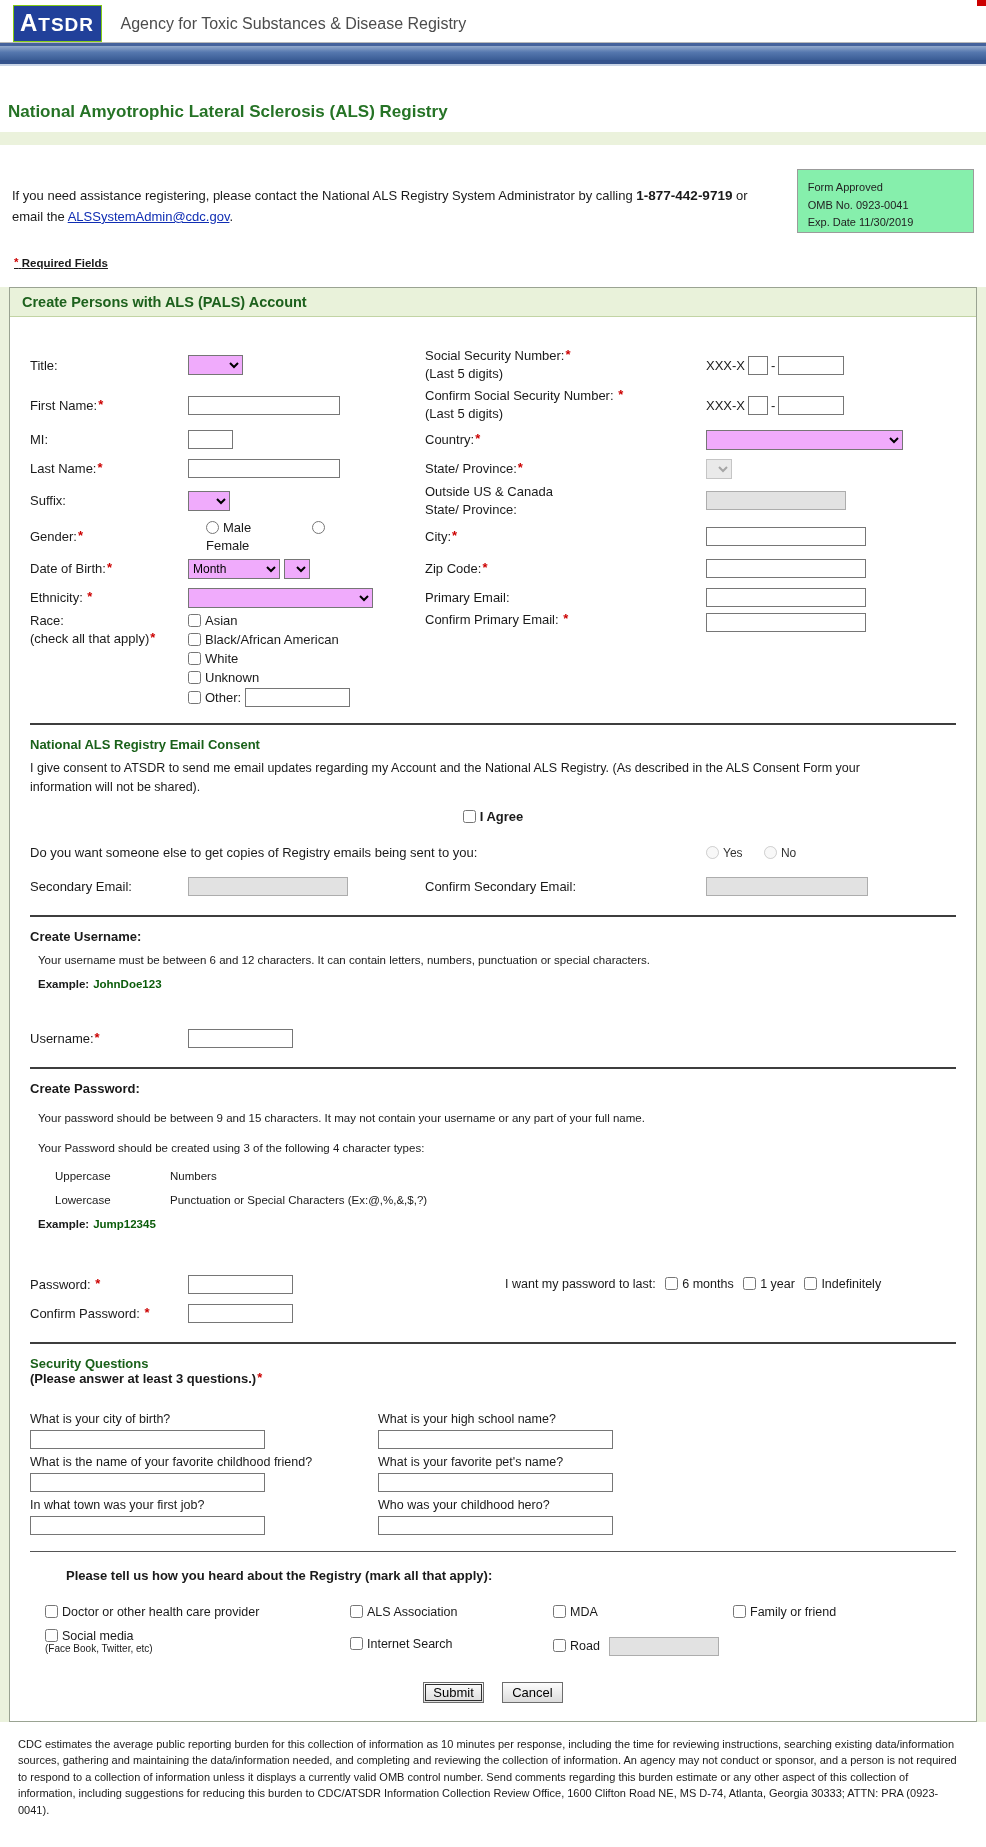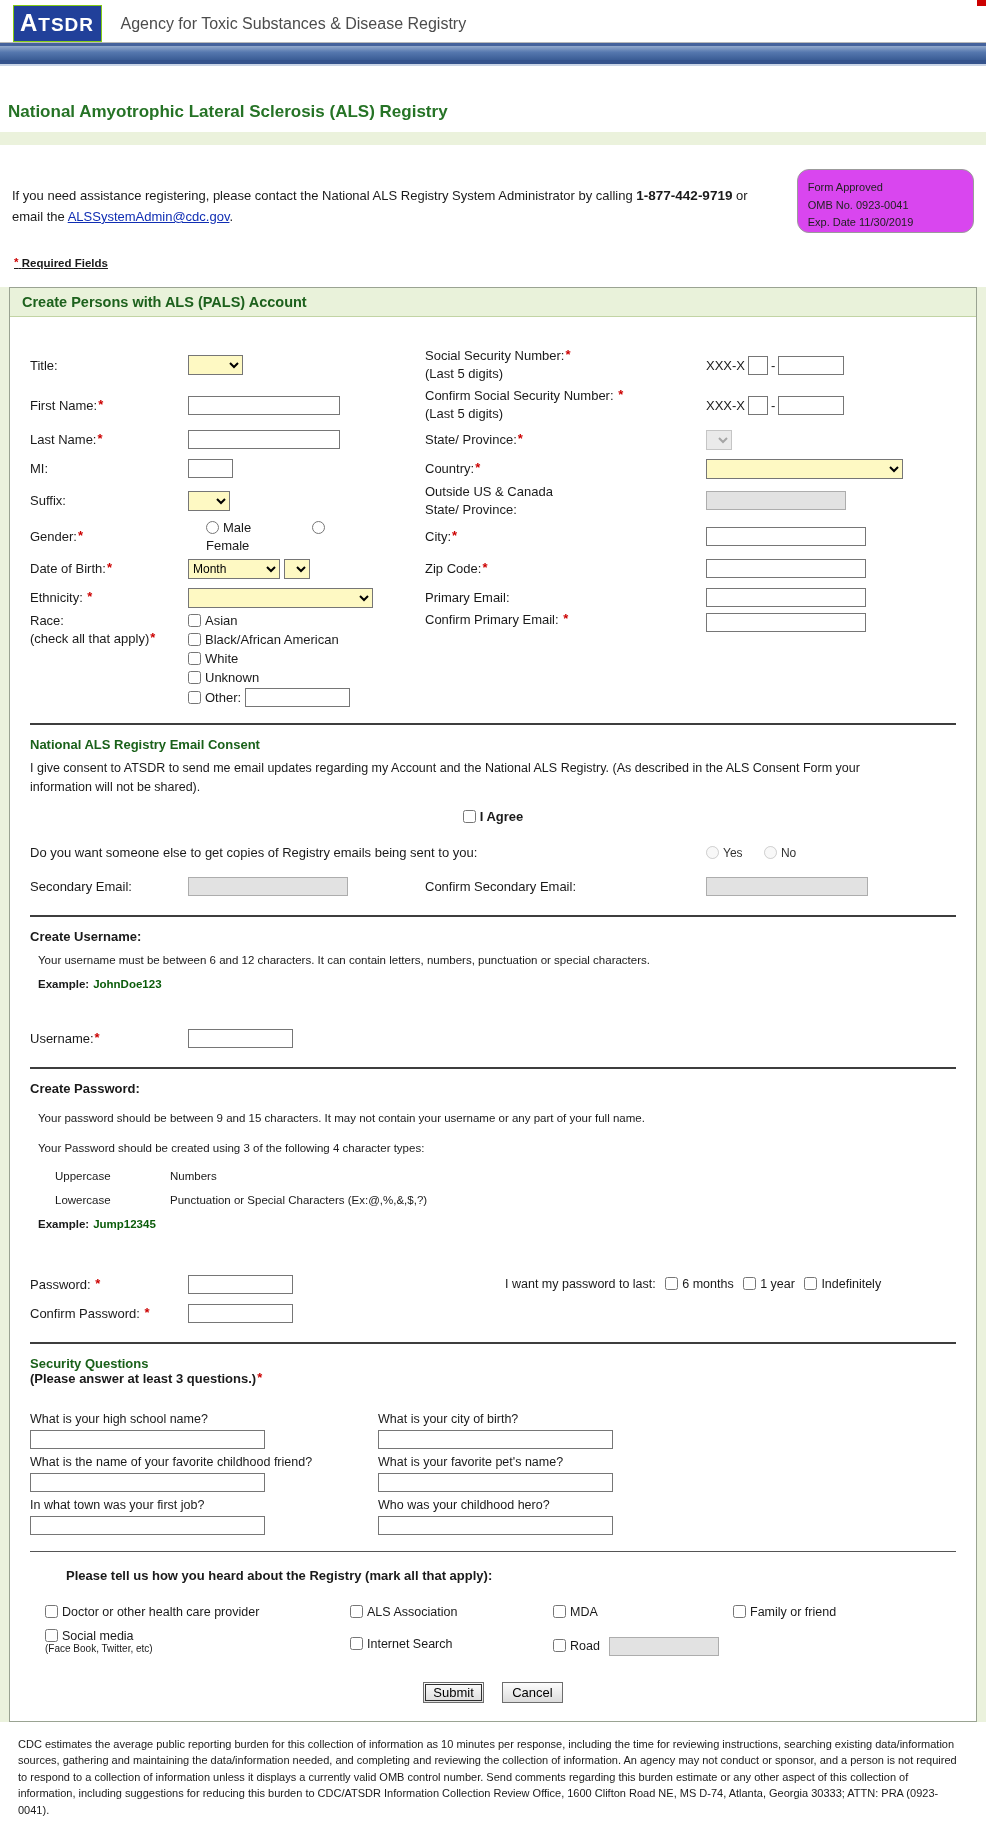--- a/index.html
+++ b/index.html
@@ -21,41 +21,41 @@
 
   
   .page-title { margin:36px 0 10px 8px; color:#267326; font-size:17px; font-weight:bold; }
   .greenbar { height:13px; background:#ebf2dc; }
 
   
   .assist-row { display:flex; margin:24px 12px 0 12px; }
   .assist-text { width:742px; font-size:13px; line-height:1.55; padding-top:17px; }
   .assist-text b { font-size:13.5px; }
   .assist-text a { color:#0f2db3; text-decoration:underline; cursor:pointer; }
-  .approval-box { margin-left:46px; width:178px; border:1px solid #9b9b9b; border-radius:12px;
-                  background:#d946ef; padding:9px 10px; font-size:11px; line-height:1.6; color:#222; height:64px; }
+  .approval-box { margin-left:46px; width:178px; border:1px solid #9b9b9b; border-radius:0;
+                  background:#86efac; padding:9px 10px; font-size:11px; line-height:1.6; color:#222; height:64px; }
   .req-note { margin:24px 0 0 13px; font-size:11.5px; font-weight:bold;text-decoration:underline; }
   .req { color:#cc0000; font-weight:bold; position:relative; top:-1px; padding-left:1px; }
 
   
   .form-strip { background:#ebf2dd; padding:0 9px; margin-top:18px; }
   .fbox { background:#fff; border:1px solid #9aa392; }
   .fbox-hd { background:#e9f2da; border-bottom:1px solid #c2d4a4; padding:6px 0 6px 12px;
              color:#1d611d; font-size:14.5px; font-weight:bold; }
   .fbox-bd { padding:28px 20px 14px 20px; }
 
   .frow { display:grid; grid-template-columns:158px 237px 281px 1fr; align-items:center; min-height:29px; }
   .frow.tall { min-height:40px; }
   .frow.top { align-items:start; }
   .lbl { font-size:13px; }
   .lbl .sub { font-size:13px; }
   .two-line div { line-height:1.35; }
 
   input[type=text], input[type=password] { border:1px solid #767676; background:#fff; height:19px; font-size:12px; padding:0 2px; }
-  select { border:1px solid #767676; background:#fef9c3; height:20px; font-size:12px; }
+  select { border:1px solid #767676; background:#f0abfc; height:20px; font-size:12px; }
   input:disabled, select:disabled, .gray { background:#e2e2e2 !important; border:1px solid #adadad !important; }
   input[type=checkbox], input[type=radio] { width:13px; height:13px; vertical-align:-2px; margin-right:4px; }
 
   .w45{width:45px} .w55{width:55px} .w42{width:42px} .w92{width:92px} .w26{width:26px}
   .w105{width:105px} .w110{width:110px} .w140{width:140px} .w152{width:152px} .w160{width:160px}
   .w162{width:162px} .w185{width:185px} .w197{width:197px} .w20{width:20px} .w66{width:66px} .w235{width:235px}
 
   .ssn-wrap { font-size:13px; display:flex; align-items:center; gap:3px; }
   .radio-lab { font-size:13px; margin-right:56px; }
   .race-stack { font-size:13px; }
@@ -161,31 +161,31 @@
           </div>
           <div class="ssn-wrap">
             <span>XXX-X</span>
             <input type="text" class="w20" style="">
             <span>-</span>
             <input type="text" class="w66" style="">
           </div>
         </div>
 
         <div class="frow">
+          <div class="lbl"><span>MI:</span></div>
+          <div><input type="text" class="w45" style=""></div>
+          <div class="lbl"><span>Country:</span><span class="req">*</span></div>
+          <div><select class="w197"><option></option></select></div>
+        </div>
+
+        <div class="frow">
           <div class="lbl"><span>Last Name:</span><span class="req">*</span></div>
           <div><input type="text" class="w152" style=""></div>
           <div class="lbl"><span>State/ Province:</span><span class="req">*</span></div>
           <div><select class="w26" disabled=""></select></div>
-        </div>
-
-        <div class="frow">
-          <div class="lbl"><span>MI:</span></div>
-          <div><input type="text" class="w45" style=""></div>
-          <div class="lbl"><span>Country:</span><span class="req">*</span></div>
-          <div><select class="w197"><option></option></select></div>
         </div>
 
         <div class="frow">
           <div class="lbl"><span>Suffix:</span></div>
           <div><select class="w42"><option></option></select></div>
           <div class="lbl two-line">
             <div>Outside US &amp; Canada</div>
             <div>State/ Province:</div>
           </div>
           <div><input type="text" class="w140" disabled="" style=""></div>
@@ -302,25 +302,25 @@
         </div>
 
         <hr class="hr">
 
         <div class="sec-hd">Security Questions</div>
         <div class="subsec-hd">
           <span>(Please answer at least 3 questions.)</span><span class="req">*</span>
         </div>
         <div class="sq-grid">
           <div class="sq">
+            <div class="q">What is your city of birth?</div>
+            <input type="text" class="w235" style="">
+          </div>
+          <div class="sq">
             <div class="q">What is your high school name?</div>
-            <input type="text" class="w235" style="">
-          </div>
-          <div class="sq">
-            <div class="q">What is your city of birth?</div>
             <input type="text" class="w235" style="">
           </div>
           <div class="sq">
             <div class="q">What is the name of your favorite childhood friend?</div>
             <input type="text" class="w235" style="">
           </div>
           <div class="sq">
             <div class="q">What is your favorite pet's name?</div>
             <input type="text" class="w235" style="">
           </div>

